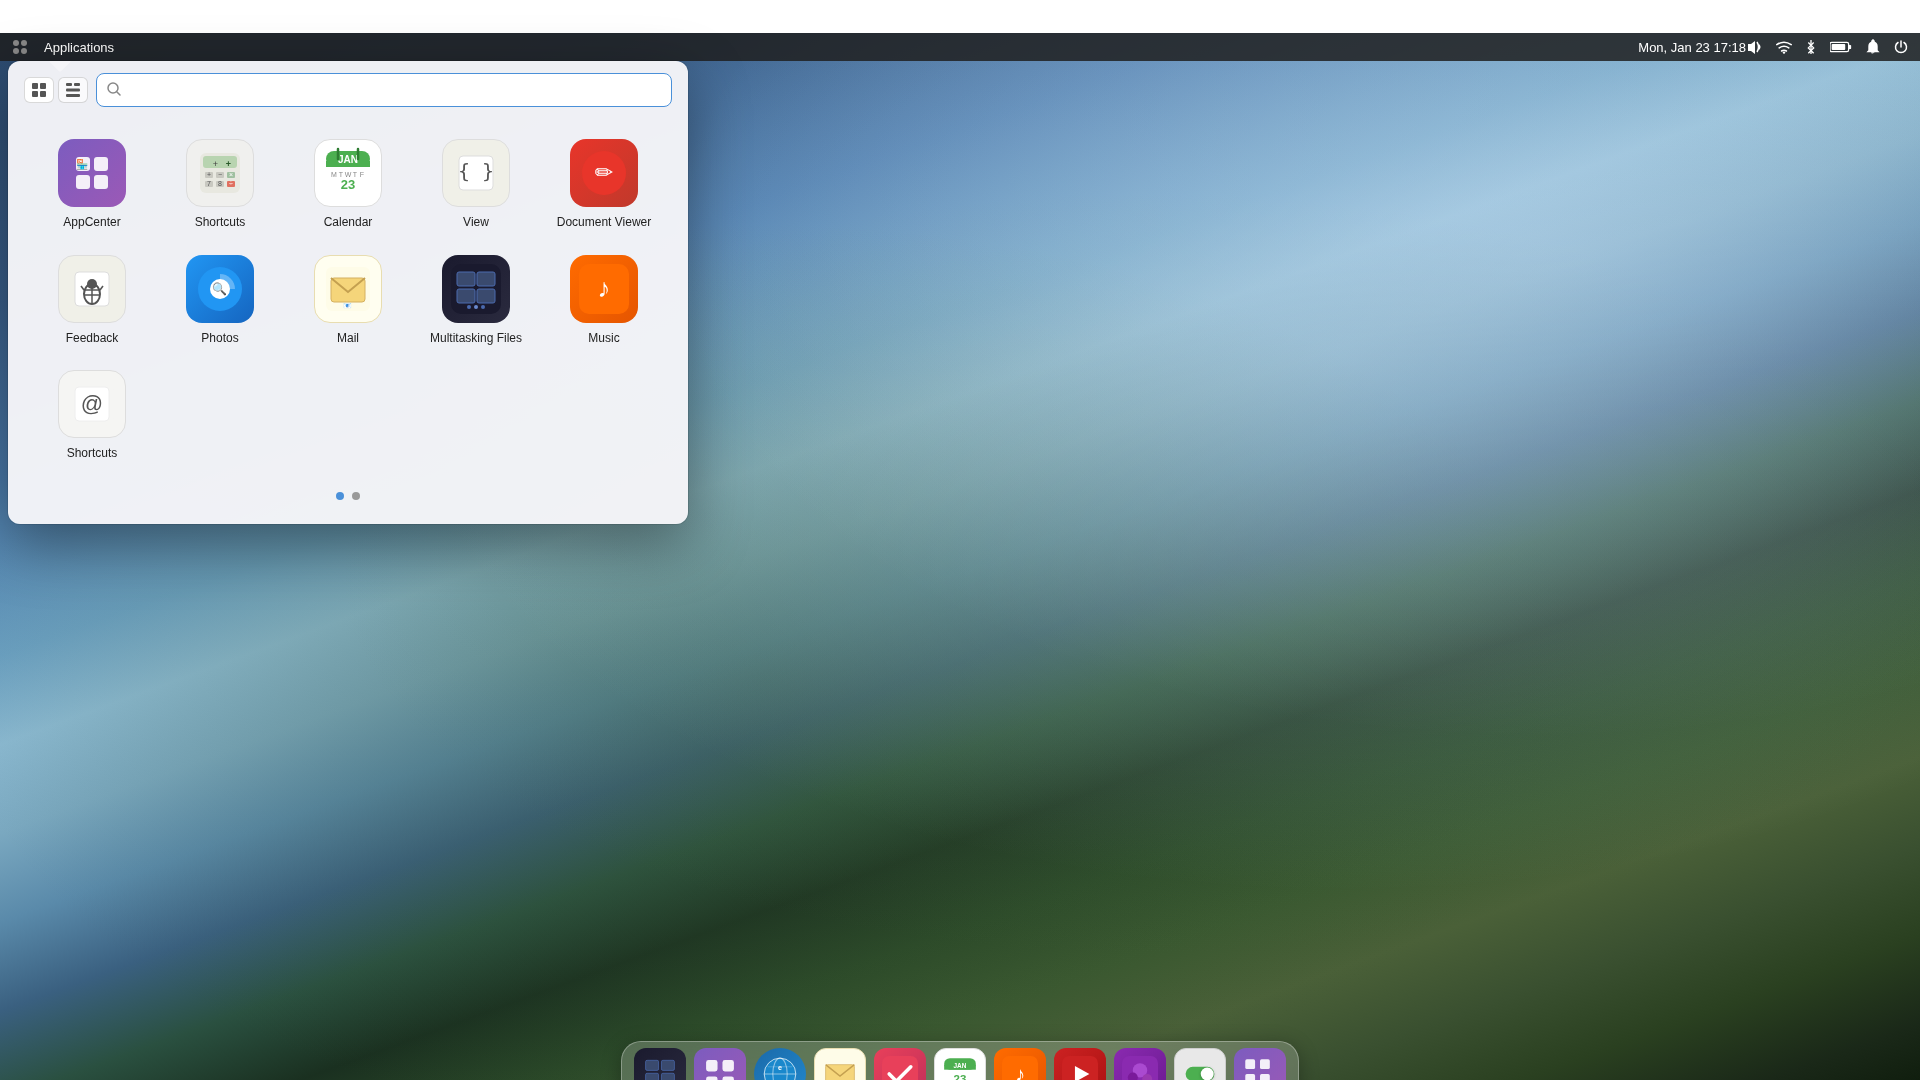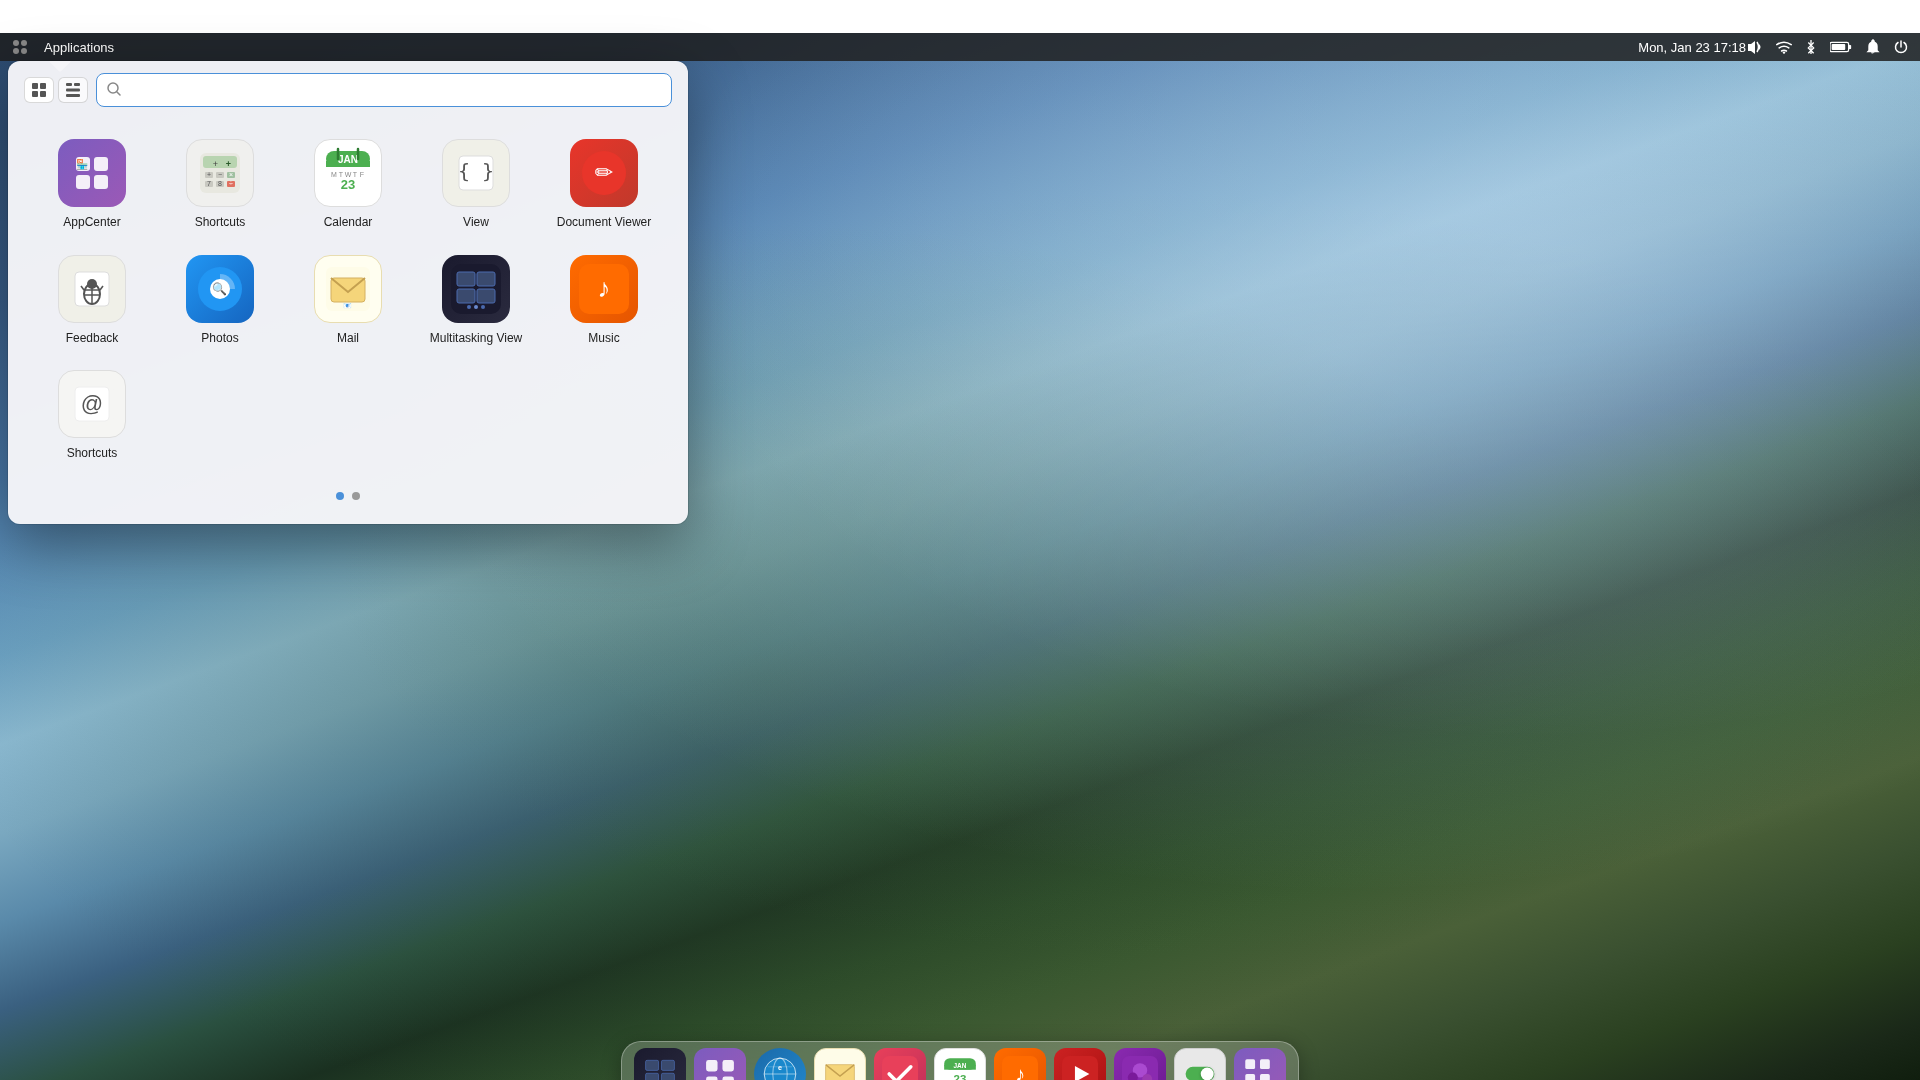--- a/index.html
+++ b/index.html
@@ -513,21 +513,21 @@
             <rect x="6" y="8" width="18" height="14" rx="2" fill="#3a4a6e" stroke="#4a6aae" stroke-width="1"></rect>
             <rect x="26" y="8" width="18" height="14" rx="2" fill="#3a4a6e" stroke="#4a6aae" stroke-width="1"></rect>
             <rect x="6" y="25" width="18" height="14" rx="2" fill="#3a4a6e" stroke="#4a6aae" stroke-width="1"></rect>
             <rect x="26" y="25" width="18" height="14" rx="2" fill="#3a4a6e" stroke="#4a6aae" stroke-width="1"></rect>
 
             <circle cx="18" cy="43" r="2" fill="#4a6aae"></circle>
             <circle cx="25" cy="43" r="2" fill="#6a8ace"></circle>
             <circle cx="32" cy="43" r="2" fill="#4a6aae"></circle>
           </svg>
         </div>
-        <span class="app-label">Multitasking View</span>
+        <span class="app-label">Multitasking Files</span>
       </div>
 
       <div class="app-item">
         <div class="app-icon" style="background: linear-gradient(135deg, #ff6b00 0%, #e55500 100%);">
           <svg width="50" height="50" viewBox="0 0 50 50">
             <rect width="50" height="50" rx="10" fill="#ff6b00"></rect>
             <text x="25" y="33" text-anchor="middle" font-size="26" fill="white">♪</text>
           </svg>
         </div>
         <span class="app-label">Music</span>

